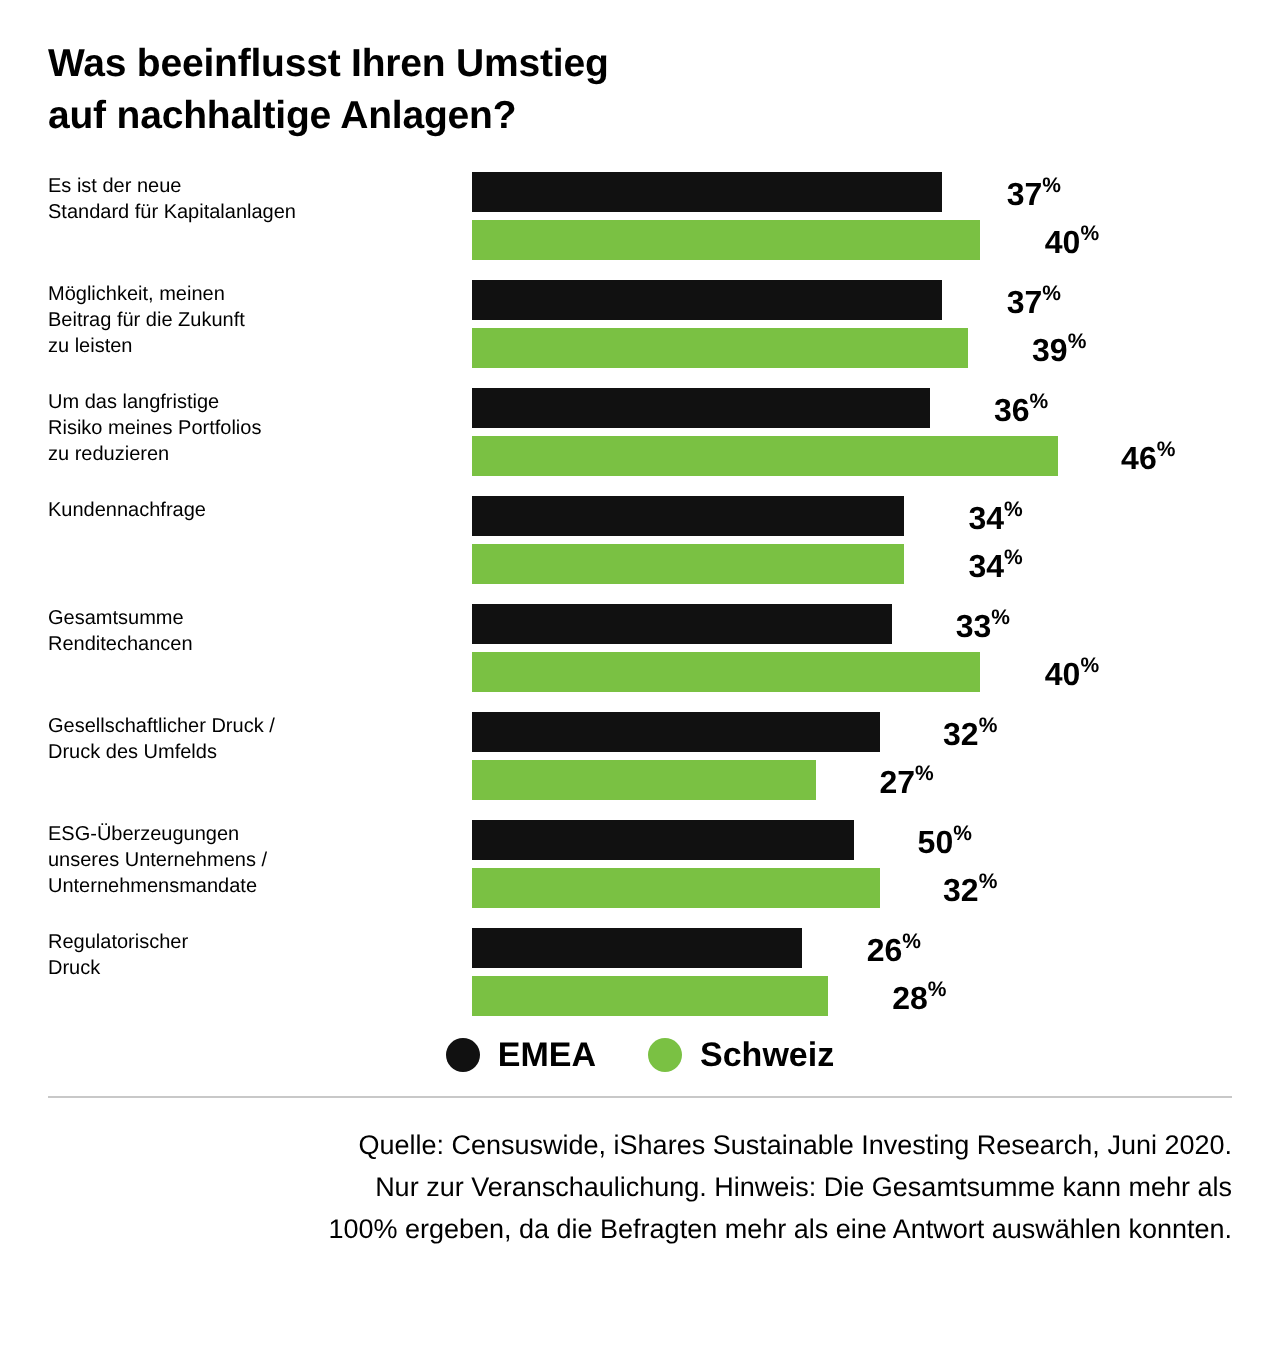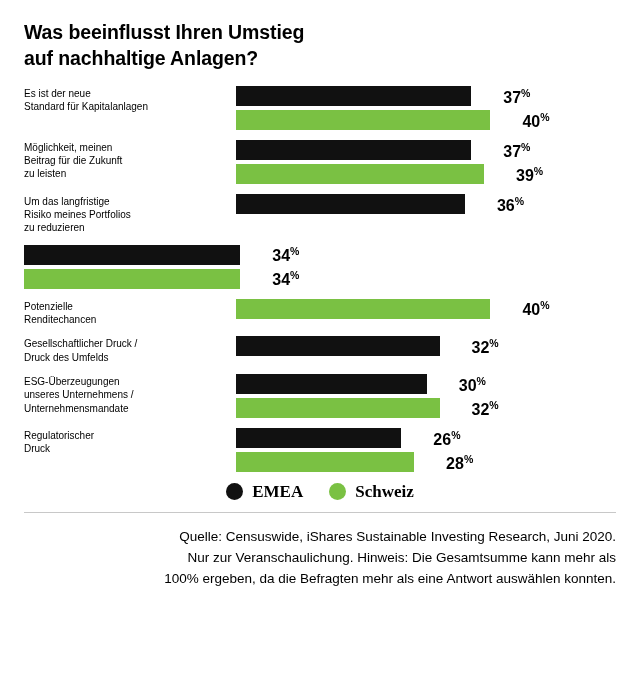--- a/index.html
+++ b/index.html
@@ -82,21 +82,20 @@
     vertical-align: super;
     line-height: 1;
   }
   .legend {
     display: flex;
     justify-content: center;
     align-items: center;
     gap: 26px;
     margin-top: 0;
     margin-bottom: 10px;
-    font-family: Liberation Serif, serif;
   }
   .legend-item {
     display: flex;
     align-items: center;
     gap: 9px;
   }
   .legend-dot {
     width: 17px;
     height: 17px;
     border-radius: 50%;
@@ -159,62 +158,75 @@
         </div>
         <div class="row">
           <div class="row-label">Um das langfristige
 Risiko meines Portfolios
 zu reduzieren</div>
           <div class="row-bars">
             <div class="barline">
               <div class="bar emea" style="width: 228.96px; background: rgb(17, 17, 17);"></div>
               <div class="bar-value"><span>36</span><sup>%</sup></div>
             </div>
-          </div>
-        </div>
-        <div class="row">
+            <div class="barline">
+              <div class="bar swiss" style="width: 292.56px; background: rgb(122, 193, 67);"></div>
+              <div class="bar-value"><span>46</span><sup>%</sup></div>
+            </div>
+          </div>
+        </div>
+        <div class="row">
+          <div class="row-label">Kundennachfrage</div>
           <div class="row-bars">
             <div class="barline">
               <div class="bar emea" style="width: 216.24px; background: rgb(17, 17, 17);"></div>
               <div class="bar-value"><span>34</span><sup>%</sup></div>
             </div>
             <div class="barline">
               <div class="bar swiss" style="width: 216.24px; background: rgb(122, 193, 67);"></div>
               <div class="bar-value"><span>34</span><sup>%</sup></div>
             </div>
           </div>
         </div>
         <div class="row">
-          <div class="row-label">Potenzielle
+          <div class="row-label">Gesamtsumme
 Renditechancen</div>
           <div class="row-bars">
+            <div class="barline">
+              <div class="bar emea" style="width: 209.88px; background: rgb(17, 17, 17);"></div>
+              <div class="bar-value"><span>33</span><sup>%</sup></div>
+            </div>
             <div class="barline">
               <div class="bar swiss" style="width: 254.4px; background: rgb(122, 193, 67);"></div>
               <div class="bar-value"><span>40</span><sup>%</sup></div>
             </div>
           </div>
         </div>
         <div class="row">
           <div class="row-label">Gesellschaftlicher Druck /
 Druck des Umfelds</div>
           <div class="row-bars">
             <div class="barline">
               <div class="bar emea" style="width: 203.52px; background: rgb(17, 17, 17);"></div>
               <div class="bar-value"><span>32</span><sup>%</sup></div>
+            </div>
+            <div class="barline">
+              <div class="bar swiss" style="width: 171.72px; background: rgb(122, 193, 67);"></div>
+              <div class="bar-value"><span>27</span><sup>%</sup></div>
             </div>
           </div>
         </div>
         <div class="row">
           <div class="row-label">ESG-Überzeugungen
 unseres Unternehmens /
 Unternehmensmandate</div>
           <div class="row-bars">
             <div class="barline">
               <div class="bar emea" style="width: 190.8px; background: rgb(17, 17, 17);"></div>
-              <div class="bar-value"><span>30</span><sup>%</sup></div>
+              <div class="bar-value"><span>50</span><sup>%</sup></div>
             </div>
             <div class="barline">
               <div class="bar swiss" style="width: 203.52px; background: rgb(122, 193, 67);"></div>
               <div class="bar-value"><span>32</span><sup>%</sup></div>
             </div>
           </div>
         </div>
         <div class="row">
           <div class="row-label">Regulatorischer
 Druck</div>

